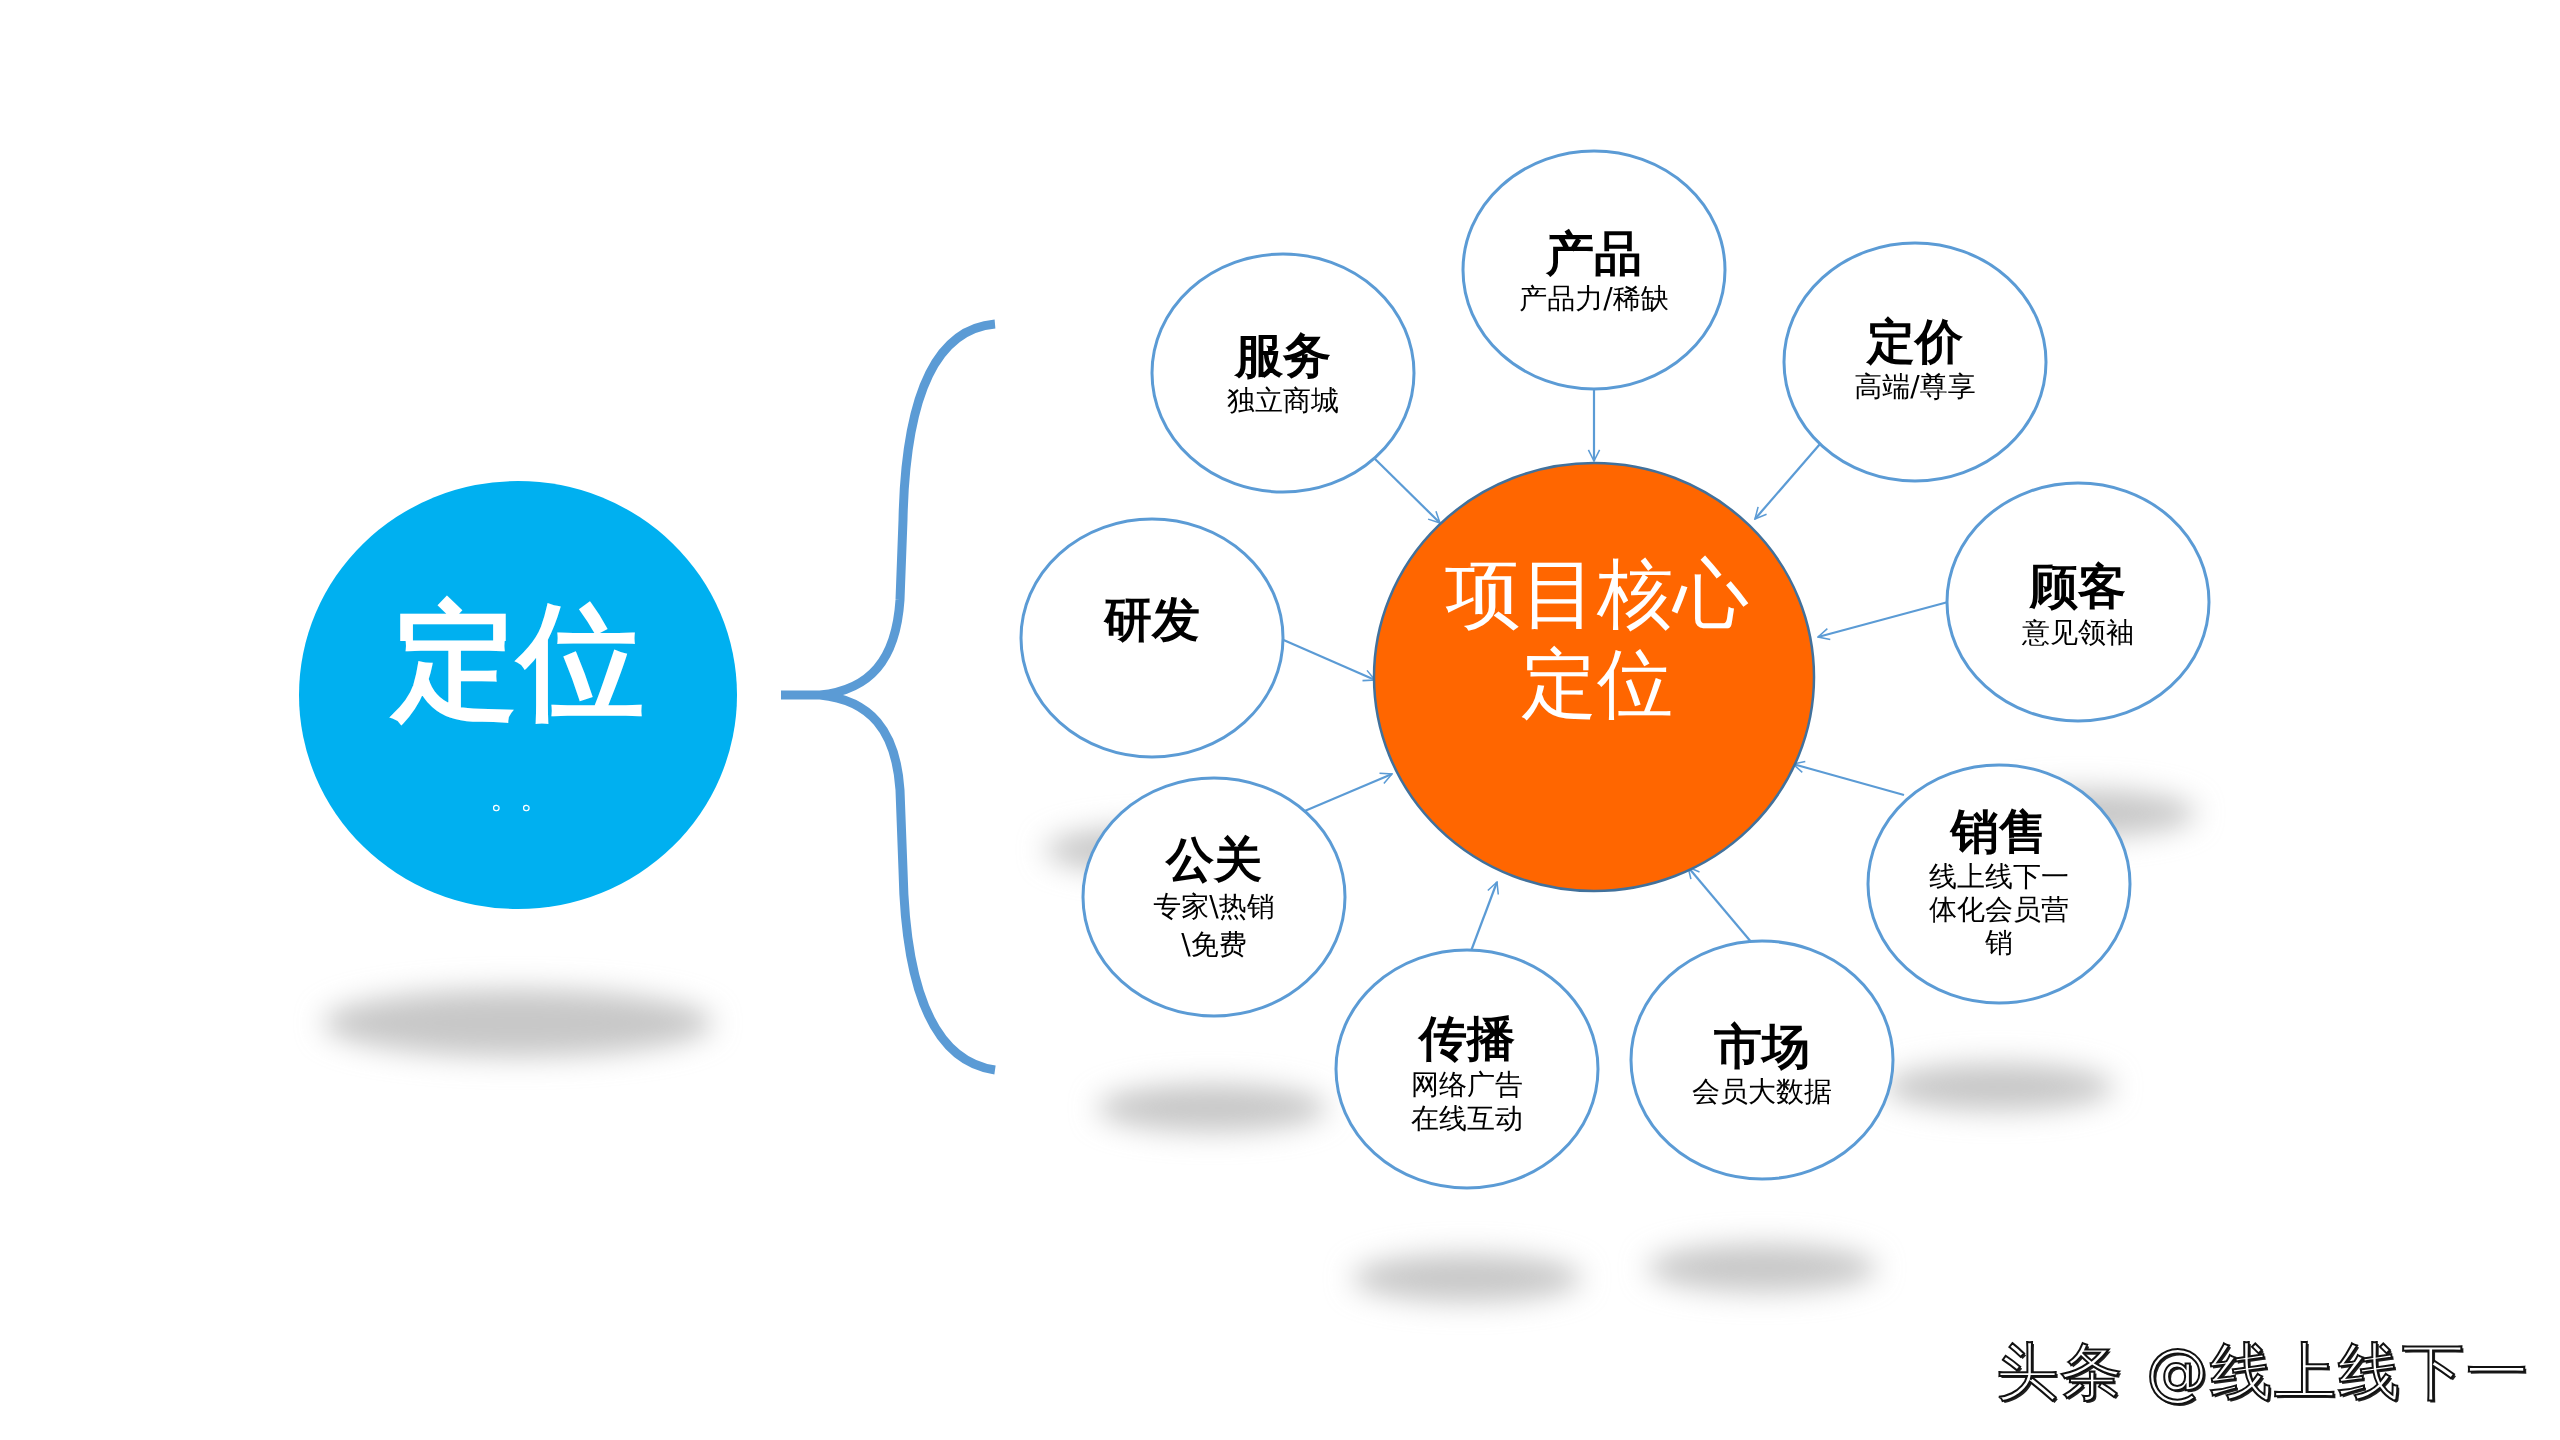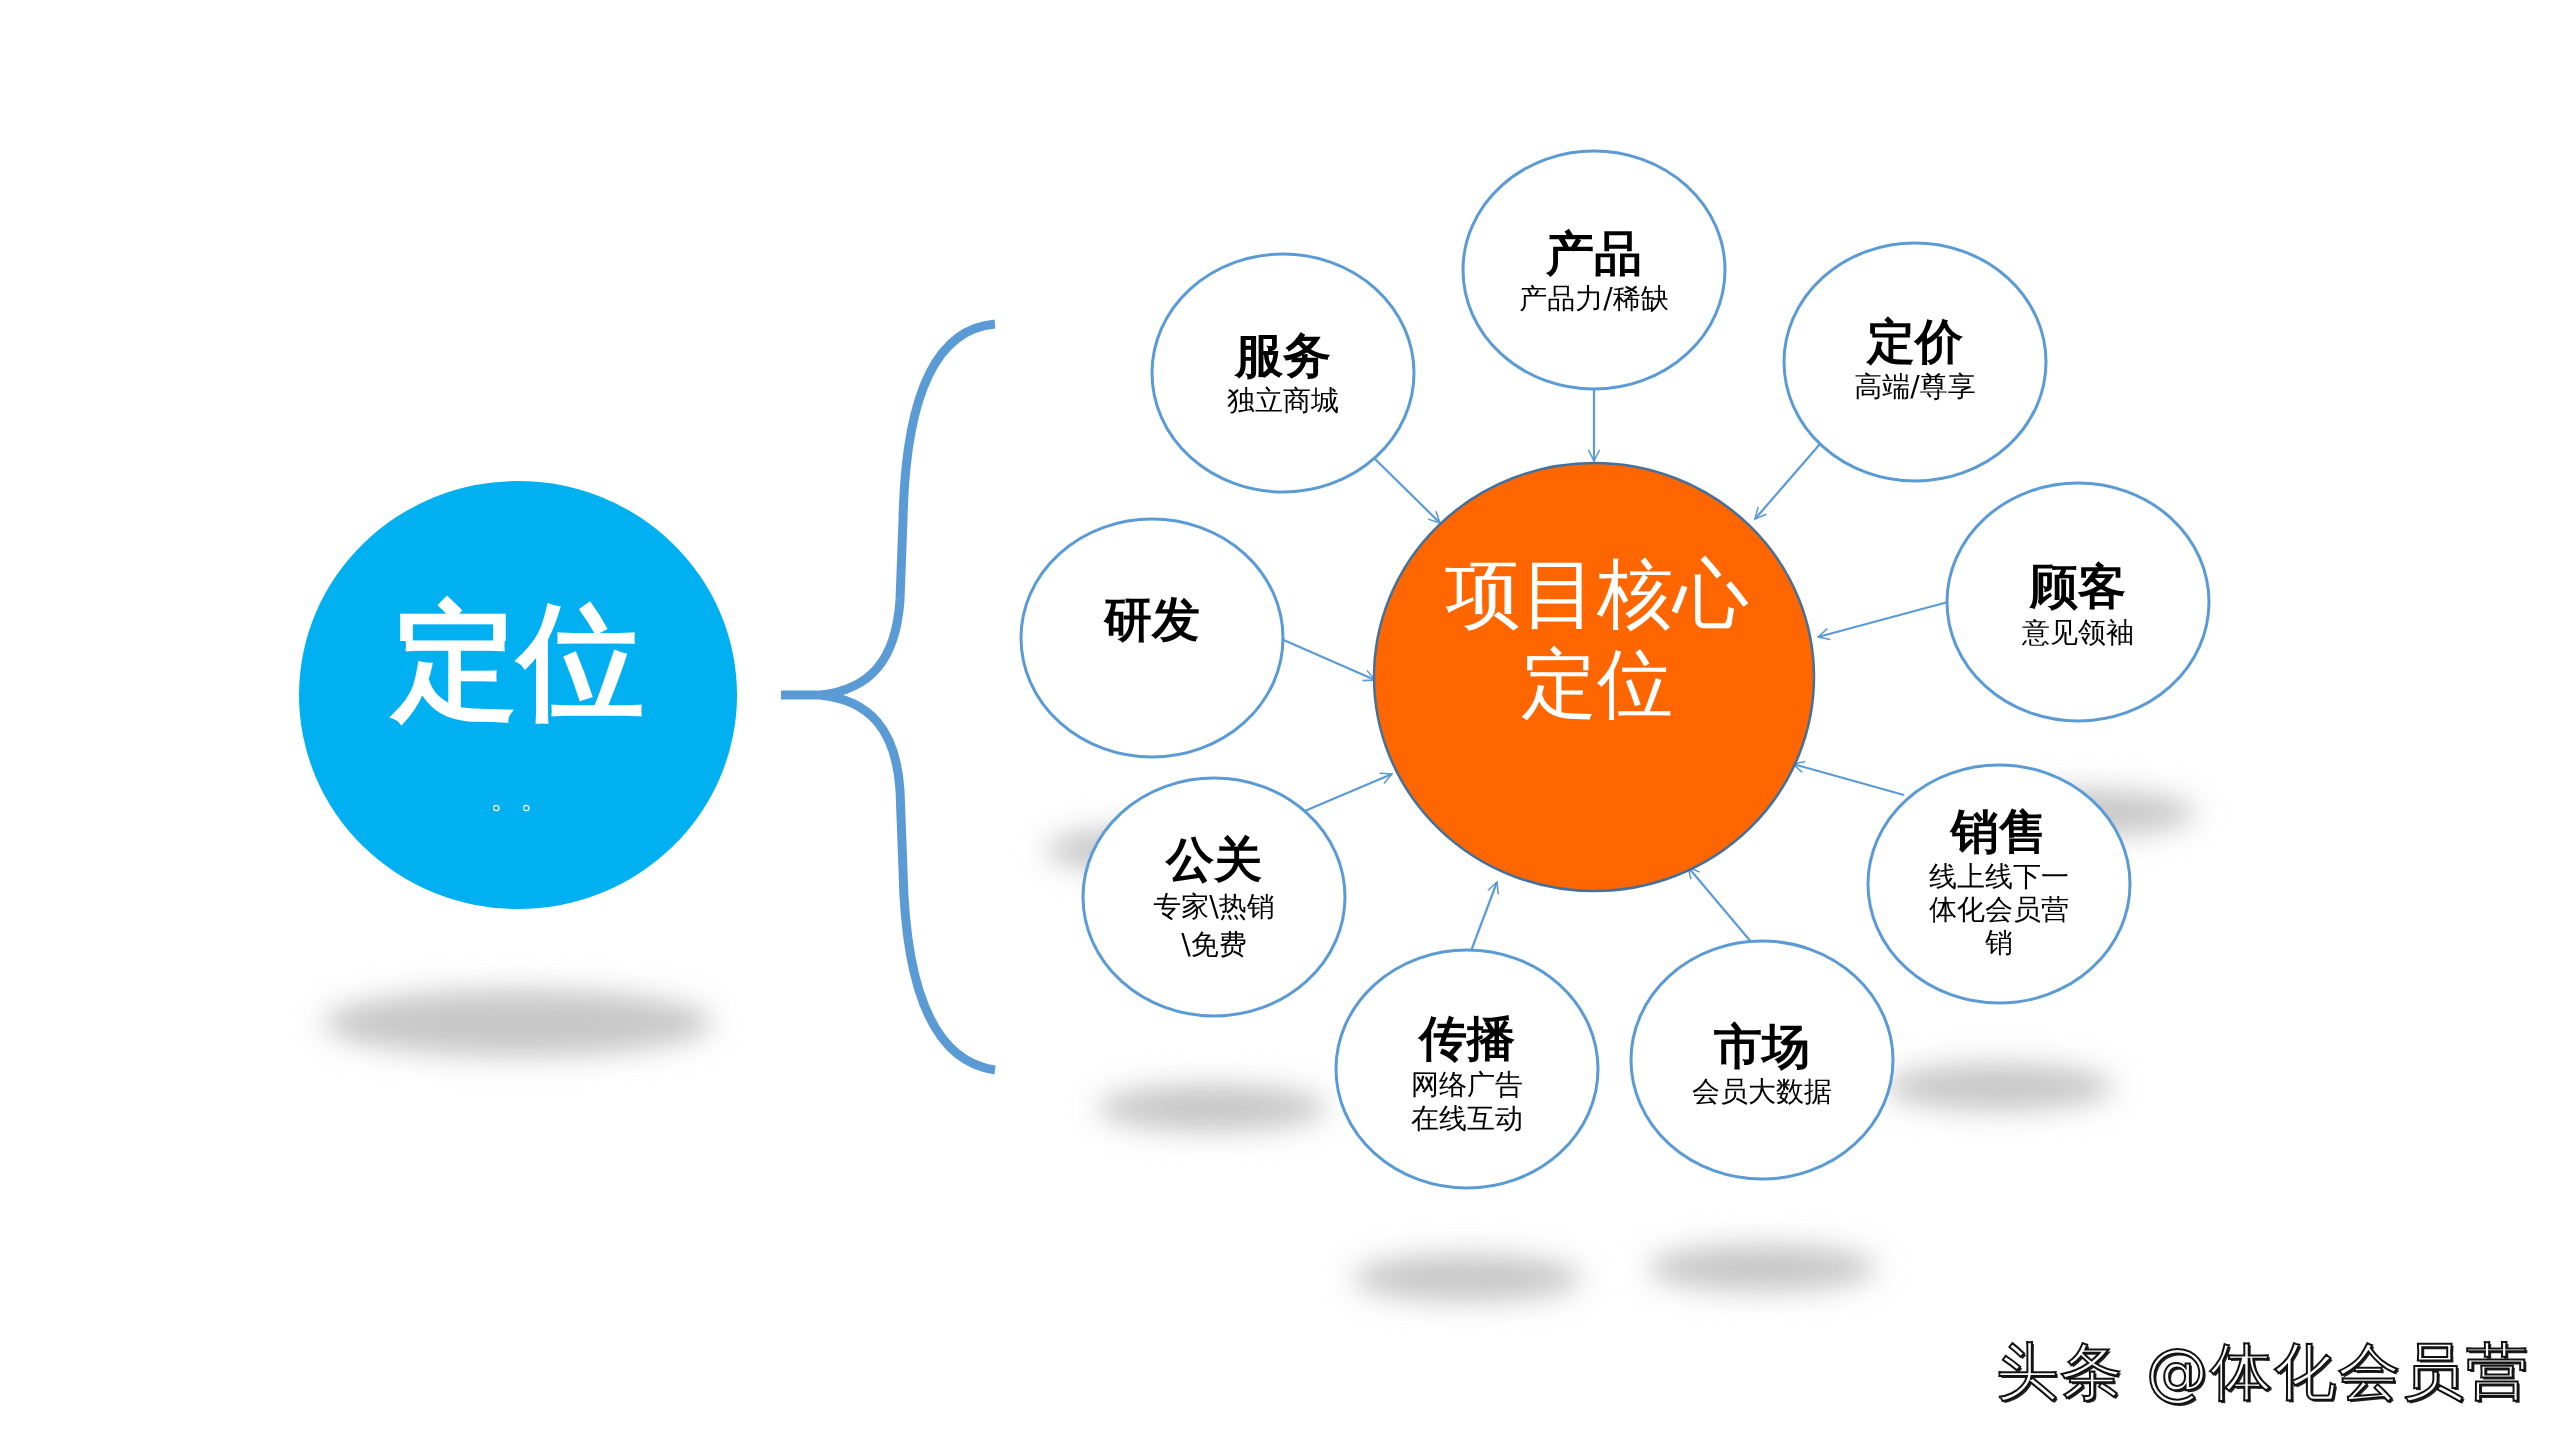--- a/index.html
+++ b/index.html
@@ -116,13 +116,13 @@
     <text class="node-title" x="1152" y="636" text-anchor="middle">研发</text>
   </g>
 
   <g>
     <ellipse cx="1283" cy="373" rx="131" ry="119" fill="#fff" stroke="#5b9bd5" stroke-width="3"></ellipse>
     <text class="node-title" x="1283" y="372" text-anchor="middle">服务</text>
     <text class="node-sub" x="1283" y="410" text-anchor="middle">独立商城</text>
   </g>
 </svg>
 
-<div class="watermark">头条 @体化会员营</div>
+<div class="watermark">头条 @线上线下一</div>
 
 </body></html>

